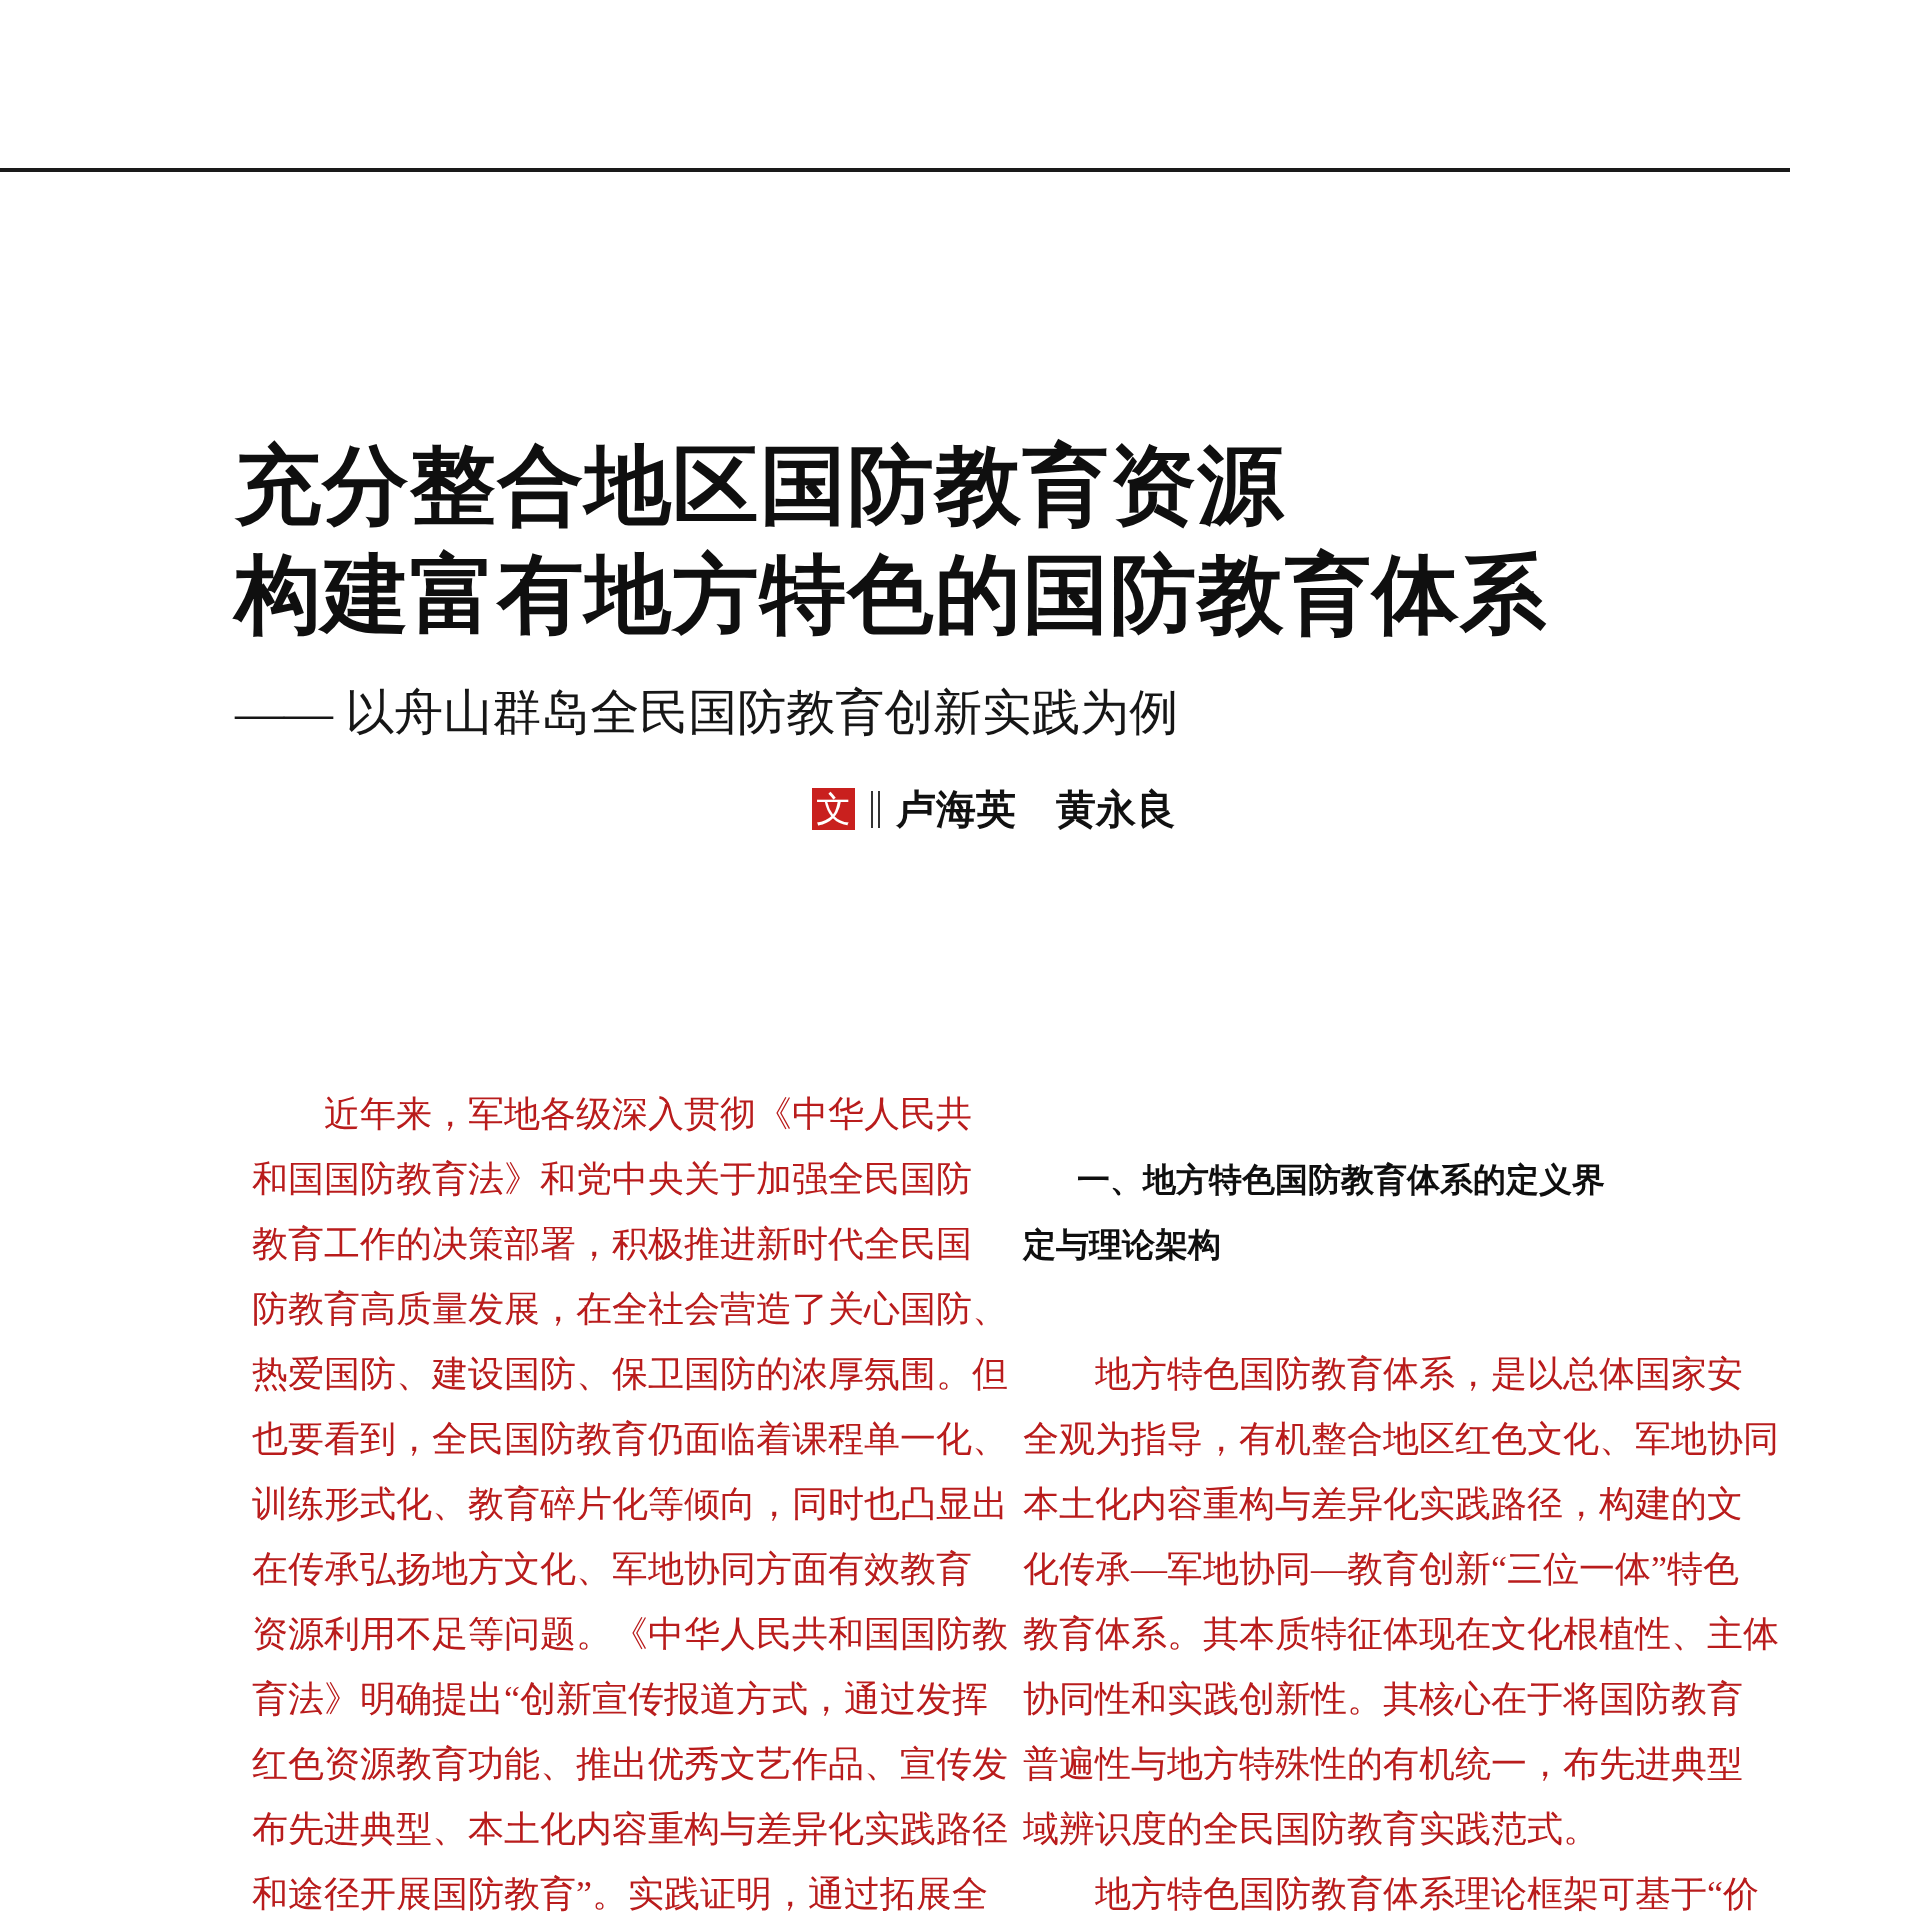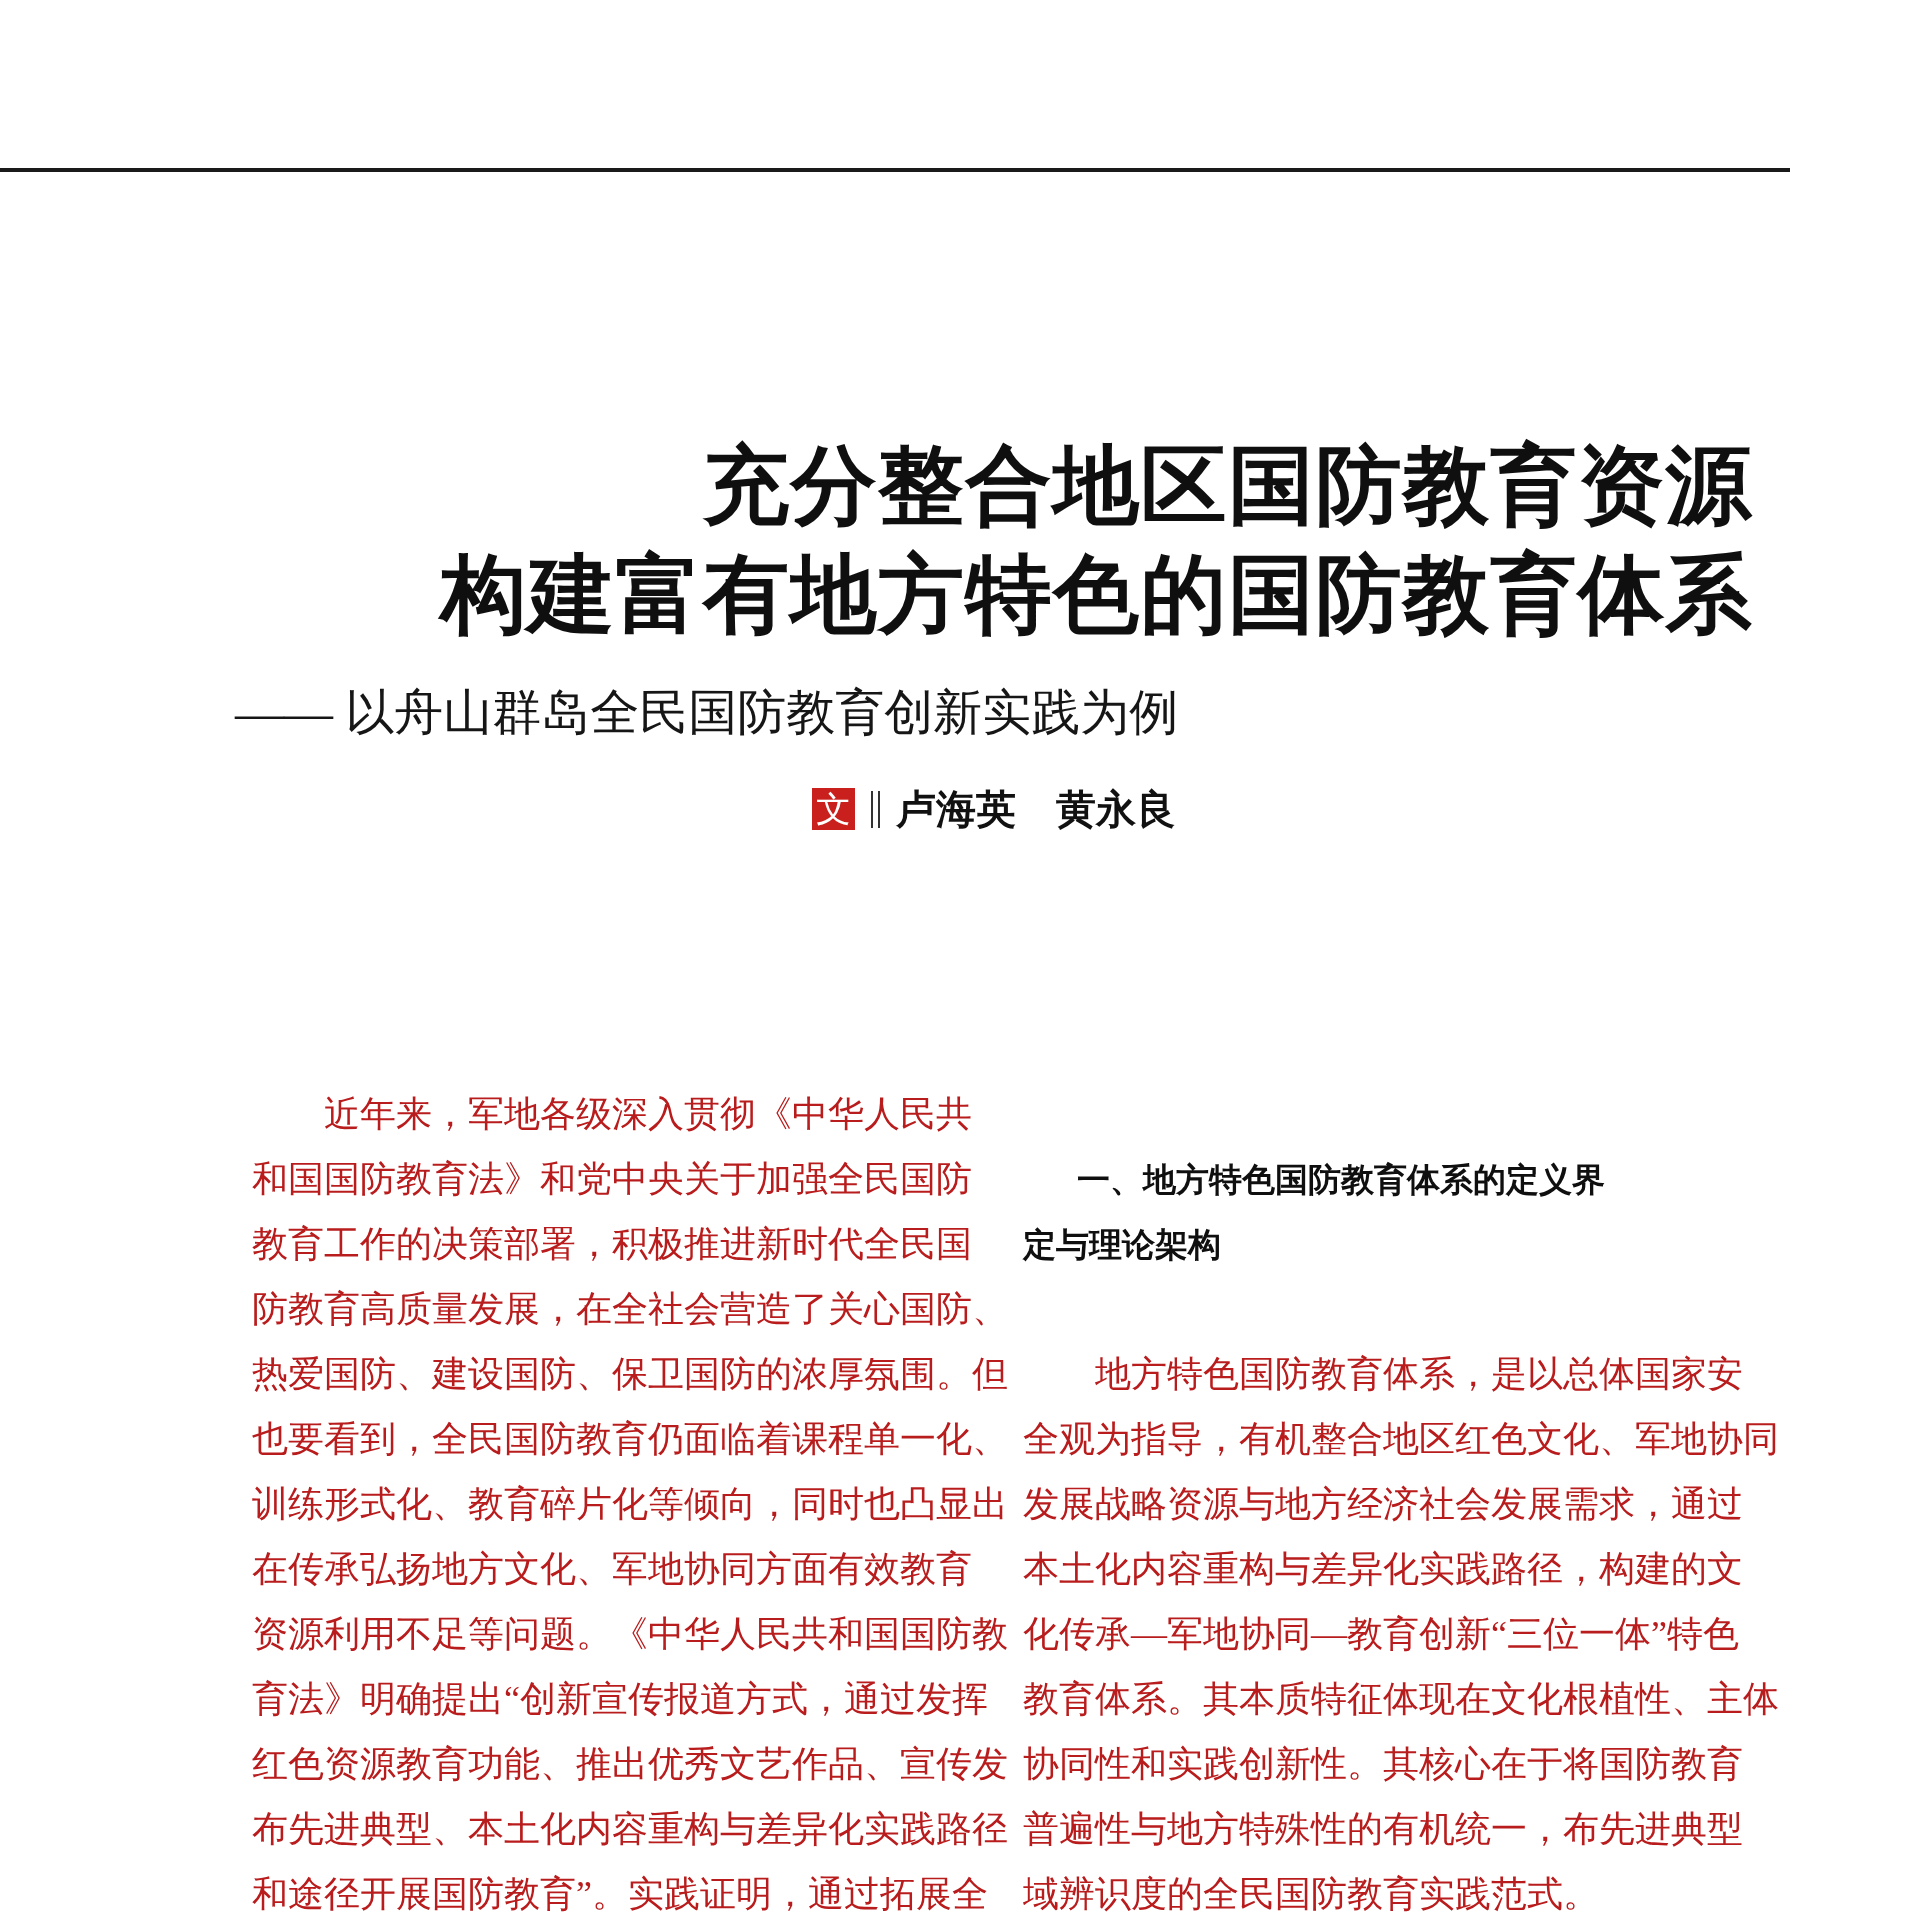--- a/index.html
+++ b/index.html
@@ -23,21 +23,21 @@
     width: 1790px;
     height: 3.5px;
     background: #1a1a1a;
   }
 
   .title-block {
     position: absolute;
     left: 235px;
     top: 431px;
     width: 1518px;
-    text-align: right;
+    text-align: left;
   }
   .title-line {
     font-family: "Liberation Sans", sans-serif;
     font-weight: bold;
     font-size: 86px;
     line-height: 109px;
     color: #0f0f0f;
     letter-spacing: 1.5px;
     white-space: nowrap;
   }
@@ -167,21 +167,20 @@
 <div class="col col-right">
   <div class="col-spacer"></div>
   <div class="section-heading">
       <div class="hline">一、地方特色国防教育体系的定义界</div>
       <div class="hline">定与理论架构</div>
     </div>
   <div class="col-spacer"></div>
   <div>
       <div class="tline">　　地方特色国防教育体系，是以总体国家安</div>
       <div class="tline">全观为指导，有机整合地区红色文化、军地协同</div>
-      <div class="tline">发展战略资源与地方经济社会发展需求，通过</div>
       <div class="tline">本土化内容重构与差异化实践路径，构建的文</div>
       <div class="tline">化传承—军地协同—教育创新“三位一体”特色</div>
       <div class="tline">教育体系。其本质特征体现在文化根植性、主体</div>
       <div class="tline">协同性和实践创新性。其核心在于将国防教育</div>
       <div class="tline">普遍性与地方特殊性的有机统一，布先进典型</div>
       <div class="tline">域辨识度的全民国防教育实践范式。</div>
       <div class="tline">　　地方特色国防教育体系理论框架可基于“价</div>
     </div>
 </div>
 

